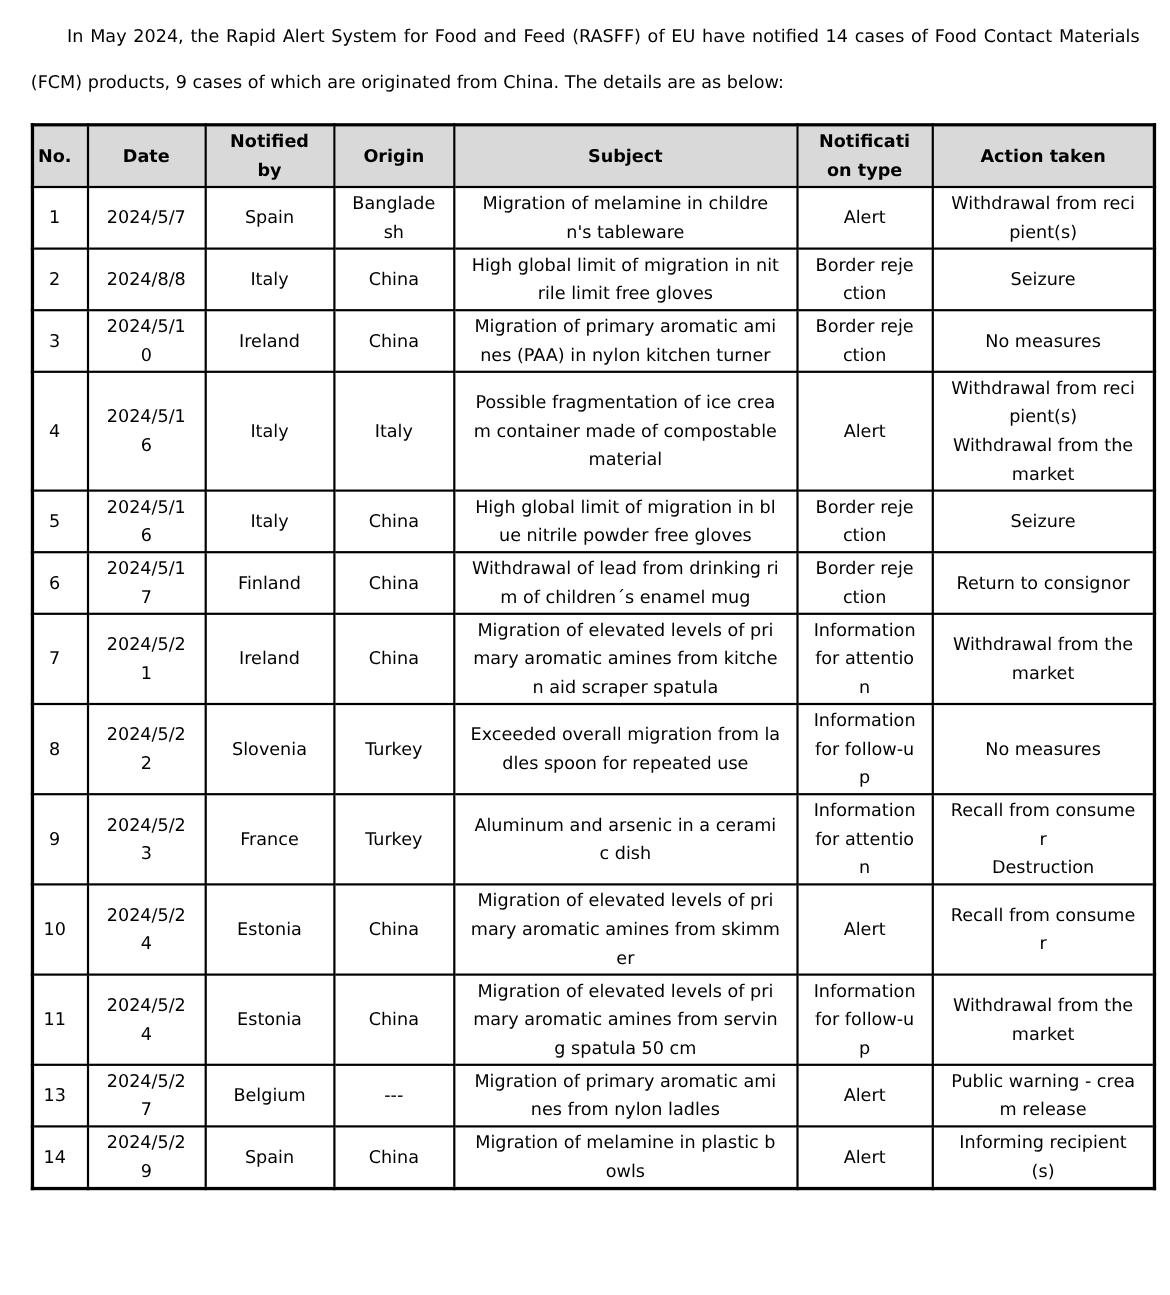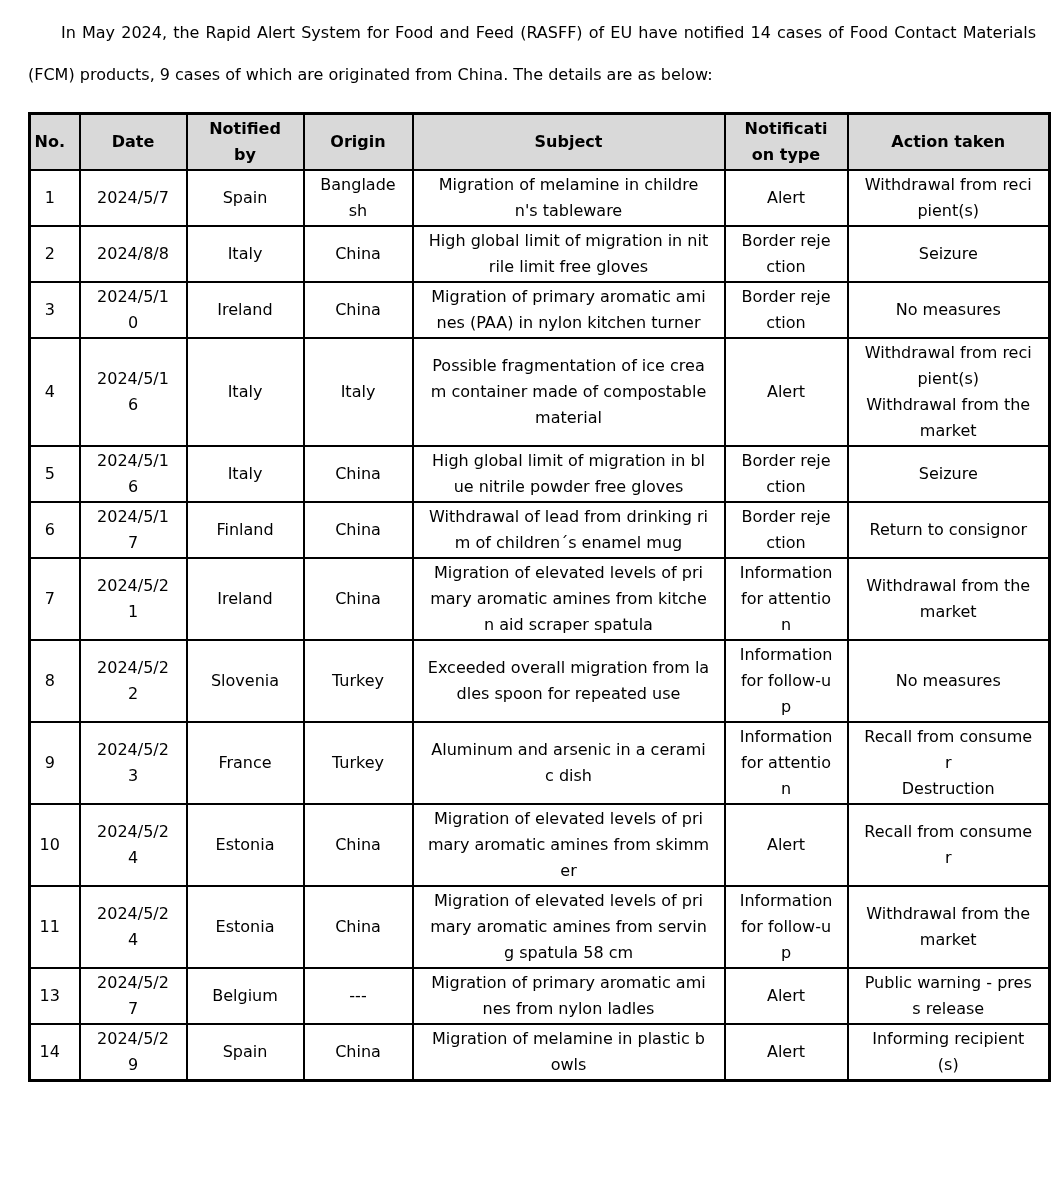--- a/index.html
+++ b/index.html
@@ -184,34 +184,34 @@
     <td class="c-subject">Migration of elevated levels of primary aromatic amines from skimmer</td>
     <td class="c-ntype">Alert</td>
     <td class="c-action">Recall from consumer</td>
   </tr>
 
   <tr>
     <td class="c-no">11</td>
     <td class="c-date">2024/5/24</td>
     <td class="c-notified">Estonia</td>
     <td class="c-origin">China</td>
-    <td class="c-subject">Migration of elevated levels of primary aromatic amines from serving spatula 58 cm</td>
+    <td class="c-subject">Migration of elevated levels of primary aromatic amines from serving spatula 50 cm</td>
     <td class="c-ntype">Information for follow-up</td>
     <td class="c-action">Withdrawal from the market</td>
   </tr>
 
 
   <tr>
     <td class="c-no">13</td>
     <td class="c-date">2024/5/27</td>
     <td class="c-notified">Belgium</td>
     <td class="c-origin">---</td>
     <td class="c-subject">Migration of primary aromatic amines from nylon ladles</td>
     <td class="c-ntype">Alert</td>
-    <td class="c-action">Public warning - press release</td>
+    <td class="c-action">Public warning - cream release</td>
   </tr>
 
   <tr>
     <td class="c-no">14</td>
     <td class="c-date">2024/5/29</td>
     <td class="c-notified">Spain</td>
     <td class="c-origin">China</td>
     <td class="c-subject">Migration of melamine in plastic bowls</td>
     <td class="c-ntype">Alert</td>
     <td class="c-action">Informing recipient(s)</td>

